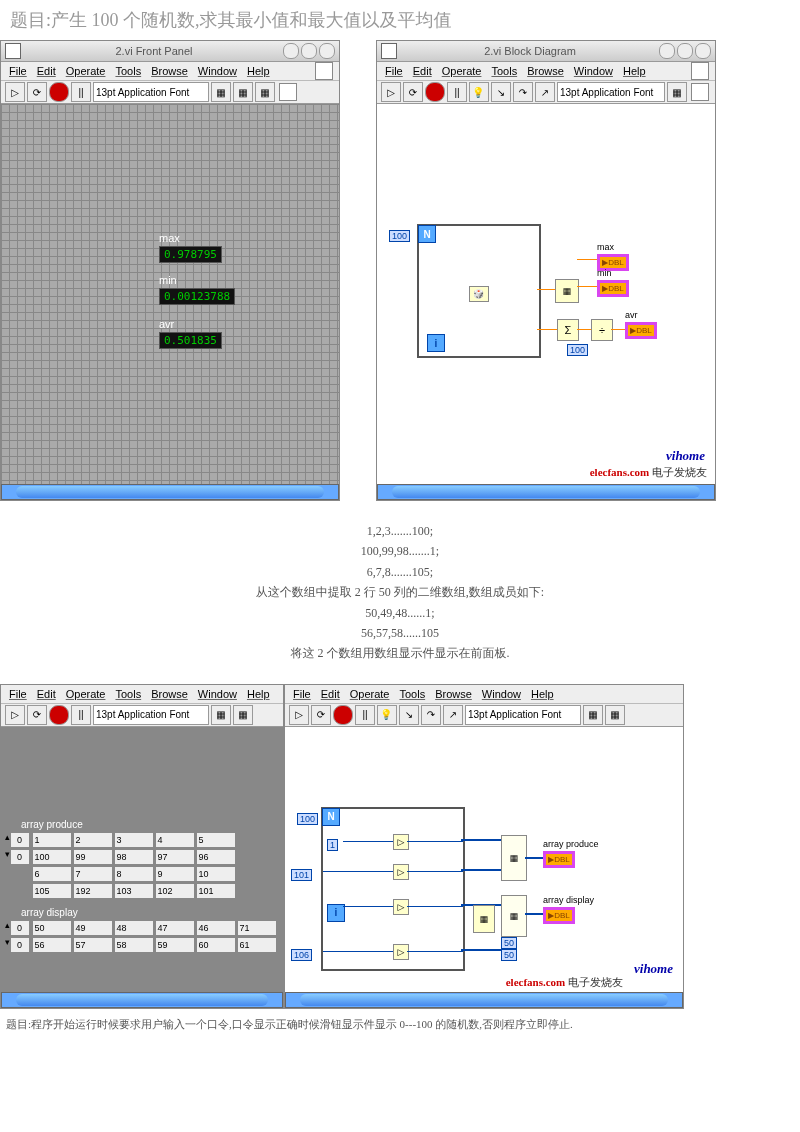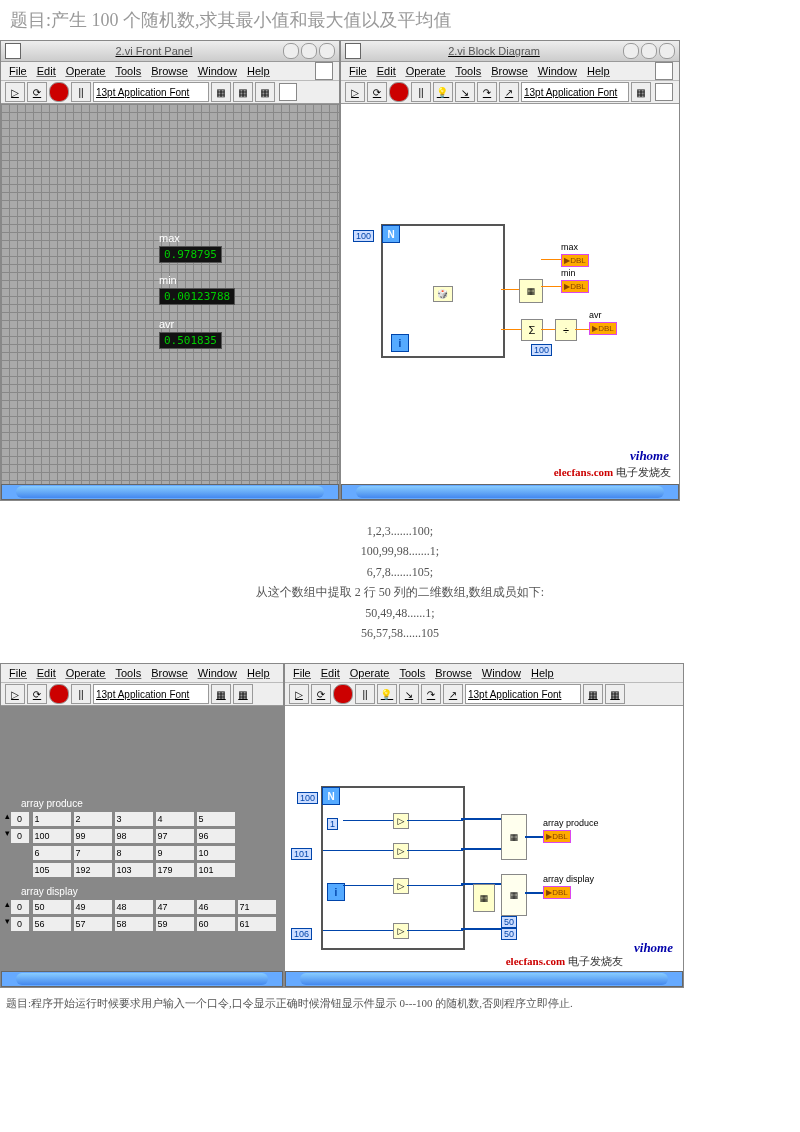--- a/index.html
+++ b/index.html
@@ -1,18 +1,18 @@
 <!DOCTYPE html>
 <html><head>
 <meta charset="utf-8">
 <style>
 body { margin:0; padding:0; font-family:Arial,sans-serif; background:#fff; width:800px; }
 .title1 { font-size:18px; color:#999; padding:8px 10px; font-family:"Microsoft YaHei",SimSun; }
 .section { margin:0; position:relative; }
-.win-row { display:flex;text-decoration:underline; }
+.win-row { display:flex; }
 .window { border:1px solid #888; background:#ccc; position:relative; }
 .titlebar { background:linear-gradient(#eee,#ccc); height:20px; display:flex; align-items:center; font-size:11px; position:relative; border-bottom:1px solid #999; }
 .titlebar .vi-icon { width:14px; height:14px; background:#fff; border:1px solid #666; margin:0 4px; display:inline-block; }
 .titlebar .wintitle { flex:1; text-align:center; color:#555; }
 .win-btns { display:flex; gap:2px; margin-right:4px; }
 .win-btns span { width:14px; height:14px; border:1px solid #999; border-radius:7px; background:#eee; display:inline-block; }
 .menubar { background:#eee; height:18px; display:flex; align-items:center; padding:0 4px; gap:2px; font-size:11px; border-bottom:1px solid #bbb; }
 .menubar span { padding:0 4px; text-decoration:underline; text-decoration-color:#666; }
 .toolbar { background:#eee; height:22px; display:flex; align-items:center; padding:0 4px; gap:2px; border-bottom:1px solid #999; }
 .tb-btn { width:18px; height:18px; border:1px solid #999; background:#eee; display:flex; align-items:center; justify-content:center; font-size:10px; }
@@ -31,21 +31,21 @@
 .idx-col { display:flex; flex-direction:column; gap:1px; }
 .idx-cell { width:18px; height:14px; background:#eee; border:1px solid #888; font-size:9px; display:flex; align-items:center; justify-content:center; }
 .arr-grid { display:flex; flex-direction:column; gap:1px; }
 .arr-row { display:flex; gap:1px; }
 .arr-cell { width:36px; height:14px; background:#eee; border:1px solid #888; font-size:9px; padding-left:2px; display:flex; align-items:center; }
 .arr-label { color:#fff; font-size:10px; position:absolute; }
 .for-loop { position:absolute; border:2px solid #555; background:#fff; }
 .n-term { position:absolute; width:16px; height:16px; background:#5af; border:1px solid #04a; color:#fff; font-size:10px; font-weight:bold; display:flex; align-items:center; justify-content:center; }
 .i-term { position:absolute; width:16px; height:16px; background:#5af; border:1px solid #04a; color:#04a; font-size:10px; font-weight:bold; display:flex; align-items:center; justify-content:center; bottom:4px; left:8px; }
 .const { position:absolute; background:#cdf; border:1px solid #04a; color:#04a; font-size:9px; padding:0 2px; }
-.dbl-ind { position:absolute; background:#fa0; border:1px solid #d946ef; font-size:8px; padding:1px 2px; color:#840; }
+.dbl-ind { position:absolute; background:#fa0; border:3px solid #d946ef; font-size:8px; padding:1px 2px; color:#840; }
 .wire-h { position:absolute; height:1px; background:#f80; }
 .wire-blue-h { position:absolute; height:1px; background:#04a; }
 .watermark { position:absolute; right:10px; bottom:3px; font-size:13px; font-style:italic; font-weight:bold; color:#00a; font-family:"Times New Roman"; }
 .watermark2 { position:absolute; right:8px; bottom:13px; font-size:11px; color:#c00; font-family:SimSun; }
 .watermark2 b { color:#c00; }
 .watermark2 span { color:#333; }
 .func-node { position:absolute; width:20px; height:20px; border:1px solid #888; background:#ffc; display:flex; align-items:center; justify-content:center; font-size:11px; }
 .small-node { position:absolute; width:18px; height:14px; border:1px solid #888; background:#ffc; font-size:9px; display:flex; align-items:center; justify-content:center; }
 .title3 { font-size:11px; color:#555; padding:8px 6px; font-family:"Microsoft YaHei",SimSun; }
 .rs-btn { width:16px; height:16px; border:1px solid #888; background:#fff; margin-left:auto; margin-right:2px; }
@@ -102,21 +102,21 @@
     <div class="indicator" style="left:158px; top:214px;">
       <div class="ind-label">avr</div>
       <div class="ind-val">0.501835</div>
     </div>
   </div>
   <div class="scrollbar-h">
           <div class="sb-track"></div>
         </div>
 </div>
 
-<div class="window" style="width:338px;">
+<div class="window" style="width:338px;margin-left:36px;">
   <div class="titlebar">
     <span class="vi-icon"></span>
     <span class="wintitle">2.vi Block Diagram</span>
     <div class="win-btns">
             <span></span>
             <span></span>
             <span></span>
           </div>
   </div>
   <div class="menubar">
@@ -176,20 +176,21 @@
 </div>
 </div>
 
 <div class="text-block">
   <div>1,2,3.......100;</div>
   <div>100,99,98.......1;</div>
   <div>6,7,8.......105;</div>
   <div>从这个数组中提取 2 行 50 列的二维数组,数组成员如下:</div>
   <div>50,49,48......1;</div>
   <div>56,57,58......105</div>
+  <div>将这 2 个数组用数组显示件显示在前面板.</div>
 </div>
 
 <div class="section">
 <div class="win-row">
 
 <div class="window" style="width:282px;">
   <div class="menubar">
     <span>File</span>
     <span>Edit</span>
     <span>Operate</span>
@@ -240,21 +241,21 @@
                 <div class="arr-cell">6</div>
                 <div class="arr-cell">7</div>
                 <div class="arr-cell">8</div>
                 <div class="arr-cell">9</div>
                 <div class="arr-cell">10</div>
               </div>
               <div class="arr-row">
                 <div class="arr-cell">105</div>
                 <div class="arr-cell">192</div>
                 <div class="arr-cell">103</div>
-                <div class="arr-cell">179</div>
+                <div class="arr-cell">102</div>
                 <div class="arr-cell">101</div>
               </div>
             </div>
     </div>
     <div class="arr-label" style="left:20px; top:180px;">array display</div>
     <div class="array-ctrl" style="left:4px; top:193px;">
       <div class="idx-col">
         <div style="display:flex;">
                 <span style="font-size:9px;">▴</span>
                 <div class="idx-cell">0</div>

